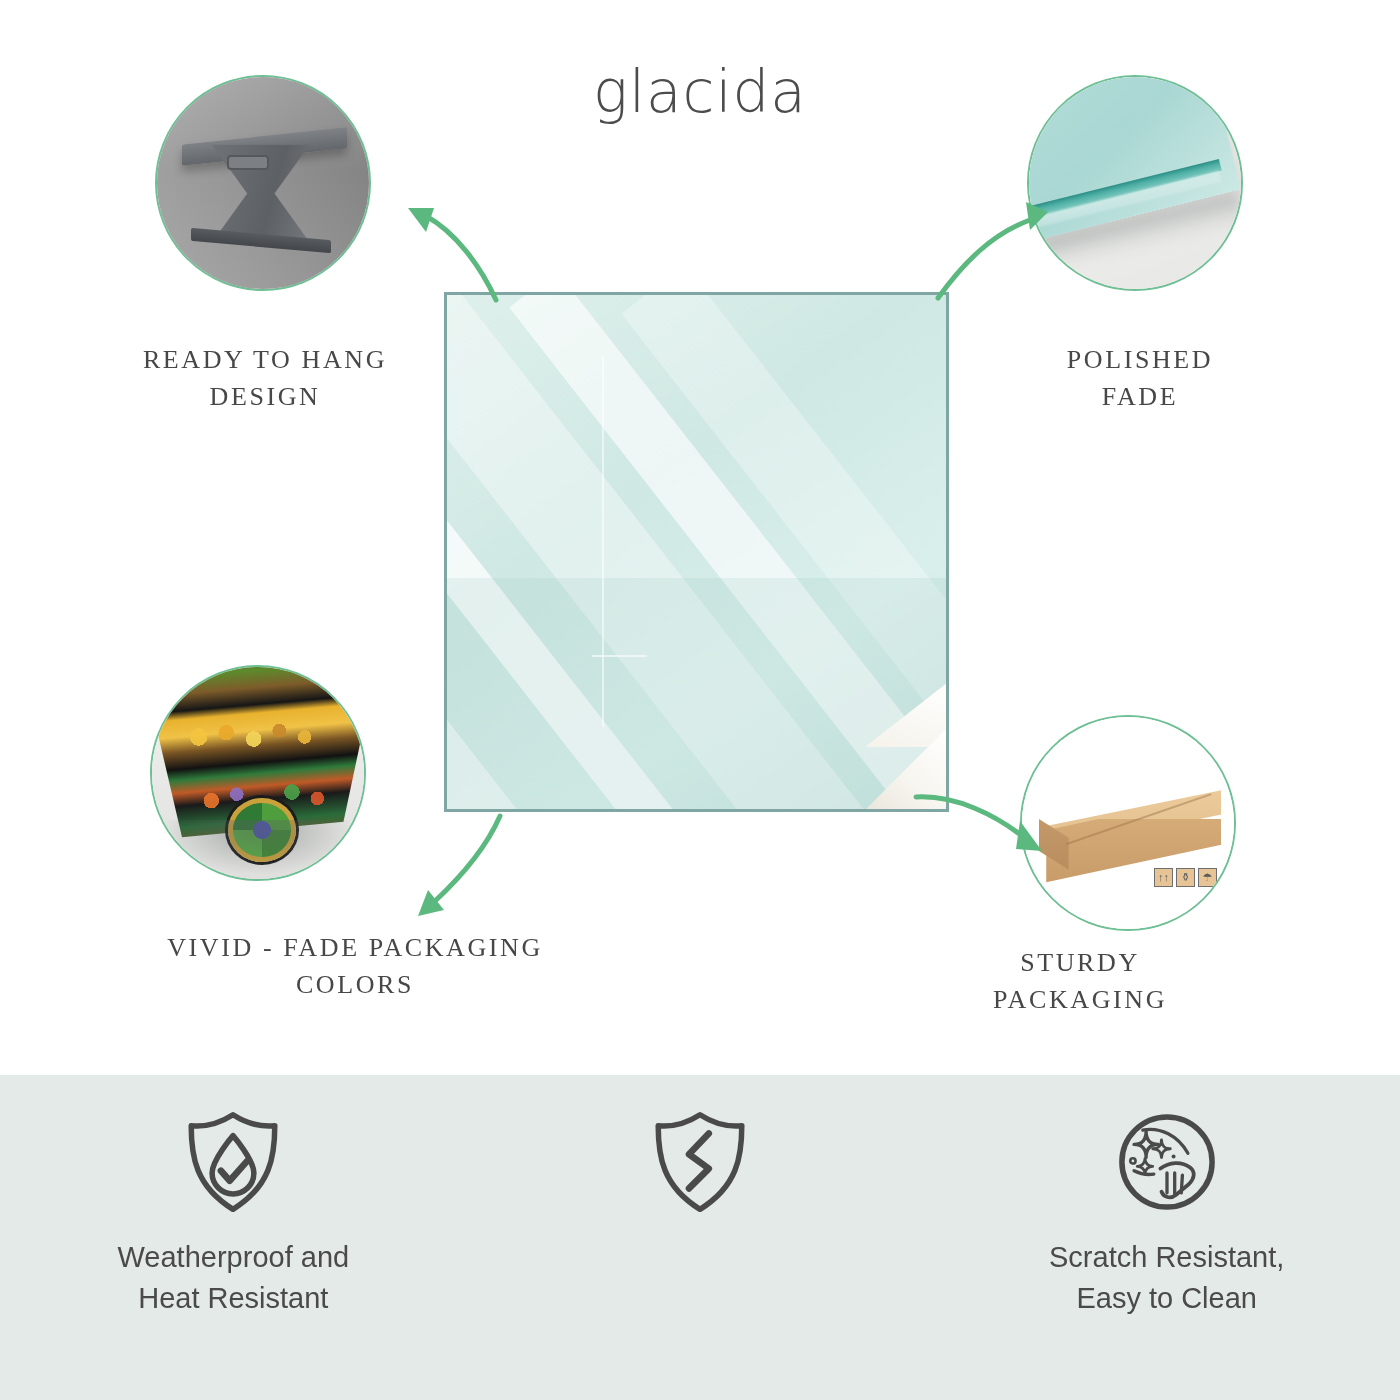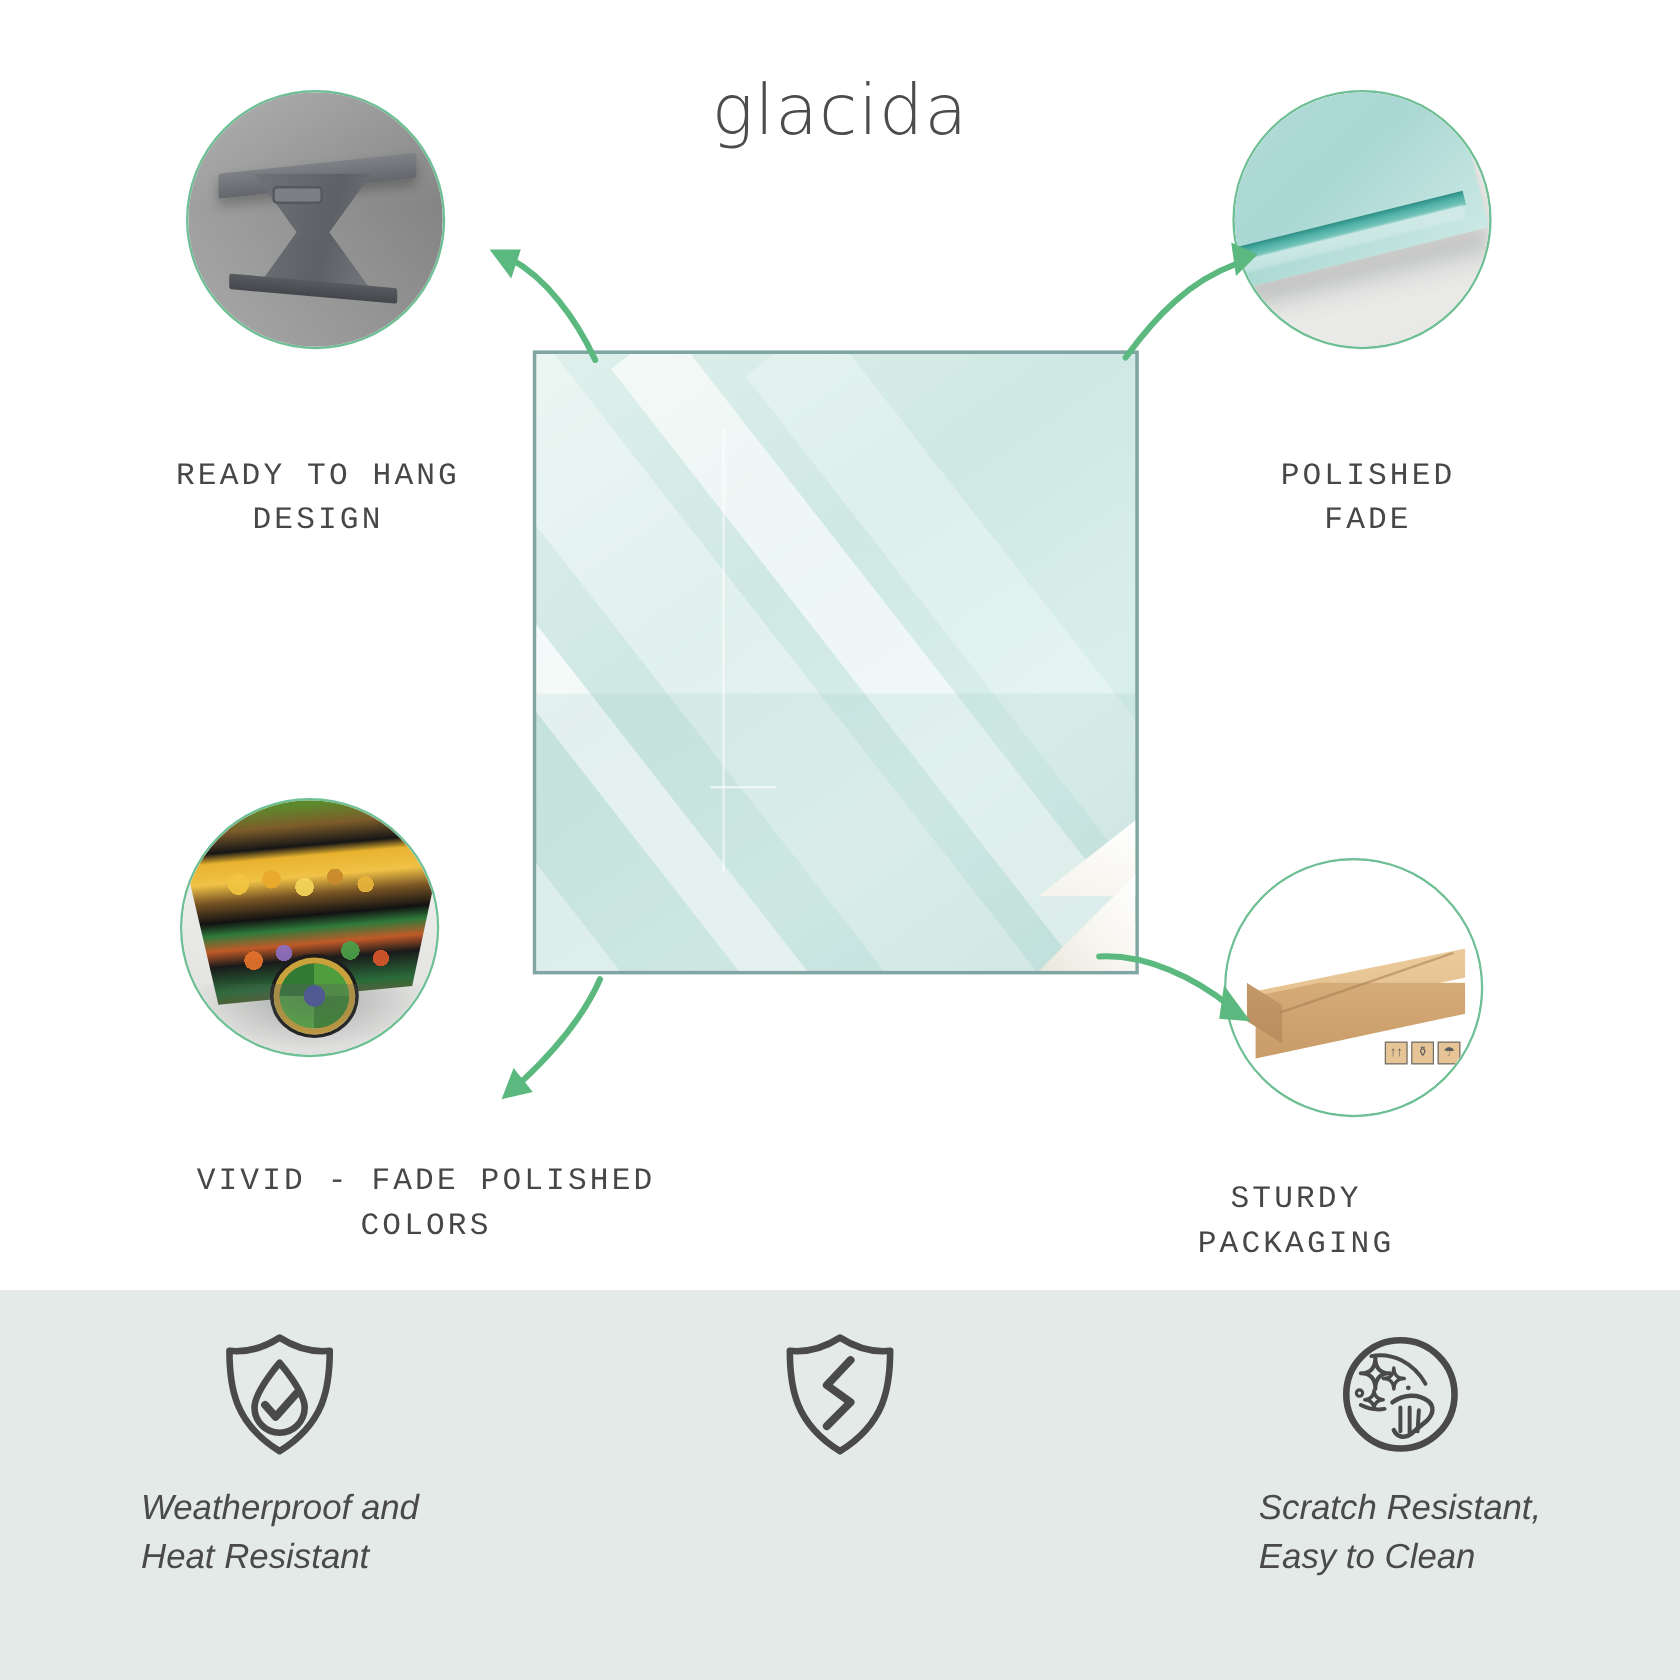--- a/index.html
+++ b/index.html
@@ -35,23 +35,22 @@
   }
   .circ-inner { position: absolute; inset: 0; }
 
   .feat-label {
     position: absolute;
     text-align: center;
     font-size: 26px;
     letter-spacing: 2.6px;
     line-height: 1.42;
     color: #474747;
-    font-family: Liberation Mono, monospace;
+    font-family: Liberation Serif, serif;
     white-space: pre-line;
-    margin-top: 36px;
   }
 
   
   .bracket-bg {
     position: absolute; inset: 0;
     background:
       linear-gradient(120deg, rgba(255,255,255,.22), rgba(0,0,0,.12)),
       linear-gradient(#9b9b9b, #8d8d8d 45%, #a4a4a4);
   }
   .bracket-top {
@@ -226,27 +225,27 @@
     display: flex;
   }
   .bf {
     flex: 1 1 25%;
     padding-top: 32px;
     display: flex; flex-direction: column; align-items: center;
   }
   .bf-icon { width: 110px; height: 110px; }
   .bf-text {
     margin-top: 20px;
+    text-align: center;
     font-size: 29px;
     line-height: 1.42;
     color: #4a4a4a;
     font-family: "Liberation Sans", sans-serif;
     white-space: pre-line;
     padding: 0 10px;
-    font-style: italic;
   }
 </style>
 </head>
 <body>
 
 <div class="page">
 
   <div class="brand">glacida</div>
 
   <div class="circle-wrap" style="left:155px; top:75px;">
@@ -275,21 +274,21 @@
 
   <div class="circle-wrap" style="left:150px; top:665px;">
     <div class="circ">
       <div class="circ-inner sg-bg"></div>
       <div class="sg-art"></div>
       <div class="sg-dots"></div>
       <div class="sg-rose"></div>
       <div class="sg-shadow"></div>
     </div>
   </div>
-  <div class="feat-label" style="left:75px; top:930px; width:560px;">VIVID - FADE POLISHED
+  <div class="feat-label" style="left:75px; top:930px; width:560px;">VIVID - FADE PACKAGING
 COLORS</div>
 
   <div class="circle-wrap" style="left:1020px; top:715px;">
     <div class="circ">
       <div class="circ-inner pk-bg"></div>
       <div class="pk-top"></div>
       <div class="pk-front"></div>
       <div class="pk-side"></div>
       <div class="pk-seam"></div>
       <div class="pk-marks">

